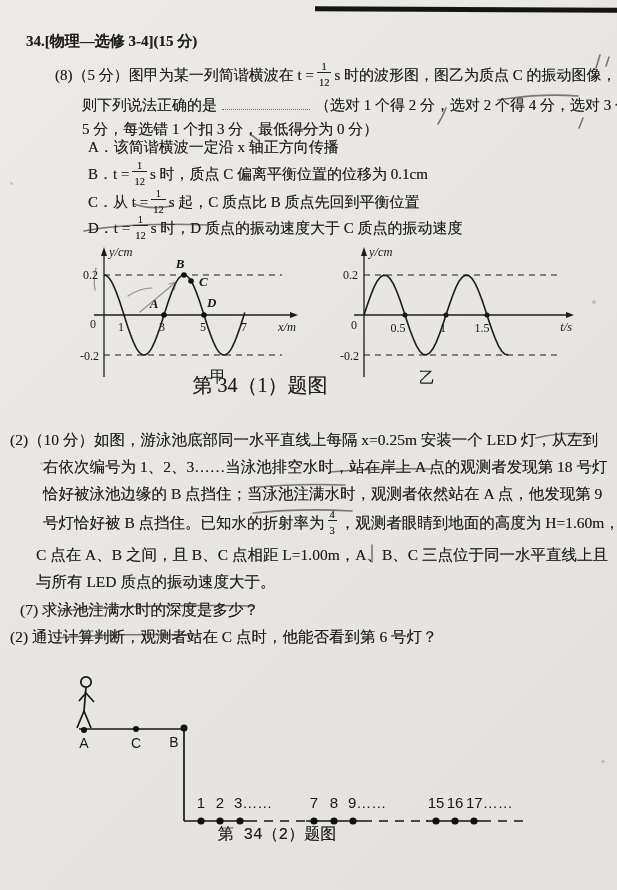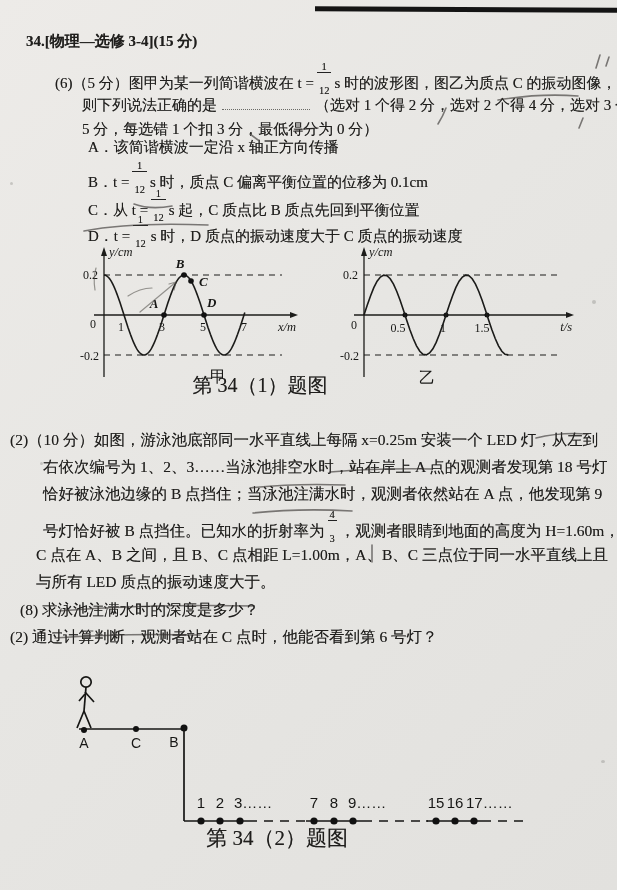--- a/index.html
+++ b/index.html
@@ -9,21 +9,21 @@
     font-family:"Liberation Serif","DejaVu Serif",serif;
     color:#1f1e1c;
   }
   .t{position:absolute;white-space:nowrap;font-size:15px;line-height:1.3;
      text-shadow:0 0 .5px rgba(25,25,25,.55);}
   .bold{font-weight:bold;}
   .sz155{font-size:15.5px;}
   .frac{display:inline-block;vertical-align:-0.62em;text-align:center;
         font-size:10.5px;line-height:1.05;margin:0 3px;}
   .frac .num{display:block;padding:0 2px;}
-  .frac .den{display:block;border-top:1px solid #222;padding:12px 2px;}
+  .frac .den{display:block;border-top:1px solid #222;padding:4px 2px;}
   .blank{display:inline-block;width:88px;height:1em;border-bottom:1px dotted #6a6a66;
          margin:0 5px;vertical-align:baseline;}
   .opt .lab{display:inline-block;min-width:24px;}
   svg{position:absolute;overflow:visible;}
   .axis{stroke:#1c1c1a;stroke-width:1.3;fill:none;}
   .thick{stroke:#161614;stroke-width:1.7;fill:none;}
   .dash{stroke:#1c1c1a;stroke-width:1.1;fill:none;stroke-dasharray:6 5;}
   .fdash{stroke:#161614;stroke-width:1.6;fill:none;stroke-dasharray:9 7;}
   .wave{stroke:#1b1b19;stroke-width:1.6;fill:none;}
   .dot{fill:#111;stroke:none;}
@@ -49,21 +49,21 @@
 
   <div class="scanbar" style="left:315px;top:7px;width:302px;height:5px;"></div>
   <div class="speck" style="left:592px;top:300px;width:4px;height:4px;"></div>
   <div class="speck" style="left:40px;top:462px;width:3px;height:3px;"></div>
   <div class="speck" style="left:601px;top:760px;width:4px;height:3px;"></div>
   <div class="speck" style="left:10px;top:182px;width:3px;height:3px;"></div>
 
   <div class="t bold" style="left:26px;top:32px;">34.[物理—选修 3-4](15 分)</div>
 
   <div class="t" style="left:55px;top:61px;">
-    <span>(6)（5 分）图甲为某一列简谐横波在 t =</span><span class="frac"><span class="num">1</span><span class="den">12</span></span><span>s 时的波形图，图乙为质点 C 的振动图像，</span>
+    <span>(8)（5 分）图甲为某一列简谐横波在 t =</span><span class="frac"><span class="num">1</span><span class="den">12</span></span><span>s 时的波形图，图乙为质点 C 的振动图像，</span>
   </div>
   <div class="t" style="left:82px;top:94px;">
     <span>则下列说法正确的是</span><span class="blank"></span><span>（选对 1 个得 2 分，选对 2 个得 4 分，选对 3 个得</span>
   </div>
   <div class="t" style="left:82px;top:120px;">5 分，每选错 1 个扣 3 分，最低得分为 0 分）</div>
 
   <div class="t opt" style="left:88px;top:138px;">
     <span class="lab">A．</span><span>该简谐横波一定沿 x 轴正方向传播</span>
   </div>
   <div class="t opt" style="left:88px;top:160px;">
@@ -129,21 +129,21 @@
   <div class="caption" style="left:180px;top:372px;width:160px;">第 34（1）题图</div>
 
   <div class="t sz155" style="left:10px;top:430px;">(2)（10 分）如图，游泳池底部同一水平直线上每隔 x=0.25m 安装一个 LED 灯，从左到</div>
   <div class="t sz155" style="left:43px;top:457px;">右依次编号为 1、2、3……当泳池排空水时，站在岸上 A 点的观测者发现第 18 号灯</div>
   <div class="t sz155" style="left:43px;top:484px;">恰好被泳池边缘的 B 点挡住；当泳池注满水时，观测者依然站在 A 点，他发现第 9</div>
   <div class="t sz155" style="left:43px;top:509px;">
     <span>号灯恰好被 B 点挡住。已知水的折射率为</span><span class="frac"><span class="num">4</span><span class="den">3</span></span><span>，观测者眼睛到地面的高度为 H=1.60m，</span>
   </div>
   <div class="t sz155" style="left:36px;top:545px;">C 点在 A、B 之间，且 B、C 点相距 L=1.00m，A、B、C 三点位于同一水平直线上且</div>
   <div class="t sz155" style="left:36px;top:572px;">与所有 LED 质点的振动速度大于。</div>
-  <div class="t sz155" style="left:20px;top:600px;">(8) 求泳池注满水时的深度是多少？</div>
+  <div class="t sz155" style="left:20px;top:600px;">(7) 求泳池注满水时的深度是多少？</div>
   <div class="t sz155" style="left:10px;top:627px;">(2) 通过计算判断，观测者站在 C 点时，他能否看到第 6 号灯？</div>
 
   <svg style="left:58px;top:655px;" width="540" height="185" viewBox="0 0 540 185">
     <g>
       <circle cx="28" cy="27" r="5.2" fill="none" stroke="#161614" stroke-width="1.7"></circle>
       <path class="thick" d="M28 32 L26 56"></path>
       <path class="thick" d="M27 37 L36 47 M27 39 L21 46"></path>
       <path class="thick" d="M26 56 L19 73 M26 56 L33 73"></path>
     </g>
     <path class="thick" d="M21 74 L126 74"></path>
@@ -169,21 +169,21 @@
     <text class="lampnum" x="162" y="153" text-anchor="middle">2</text>
     <text class="lampnum" x="176" y="153">3……</text>
     <text class="lampnum" x="256" y="153" text-anchor="middle">7</text>
     <text class="lampnum" x="276" y="153" text-anchor="middle">8</text>
     <text class="lampnum" x="290" y="153">9……</text>
     <text class="lampnum" x="378" y="153" text-anchor="middle">15</text>
     <text class="lampnum" x="397" y="153" text-anchor="middle">16</text>
     <text class="lampnum" x="408" y="153">17……</text>
   </svg>
 
-  <div class="caption" style="left:192px;top:824px;width:170px;font-size:21px;">第 34（2）题图</div>
+  <div class="caption" style="left:192px;top:824px;width:170px;font-size:16px;font-family:Liberation Mono, monospace;">第 34（2）题图</div>
 
   <svg style="left:0;top:0;" width="617" height="890" viewBox="0 0 617 890">
     <path class="pen" d="M498 100 Q540 93 578 96"></path>
     <path class="pen" d="M446 108 Q443 116 438 124"></path>
     <path class="pen" d="M600 55 L596 68 M609 57 L606 66"></path>
     <path class="pen" d="M583 118 L579 128"></path>
     <path class="pen" d="M296 130 L318 128 M250 134 L258 140"></path>
     <path class="pen" d="M84 231 Q130 222 208 225"></path>
     <path class="pen" d="M134 204 Q150 210 172 206"></path>
     <path class="pencil" d="M140 312 L176 282 M176 282 L169 284 M176 282 L174 290"></path>

